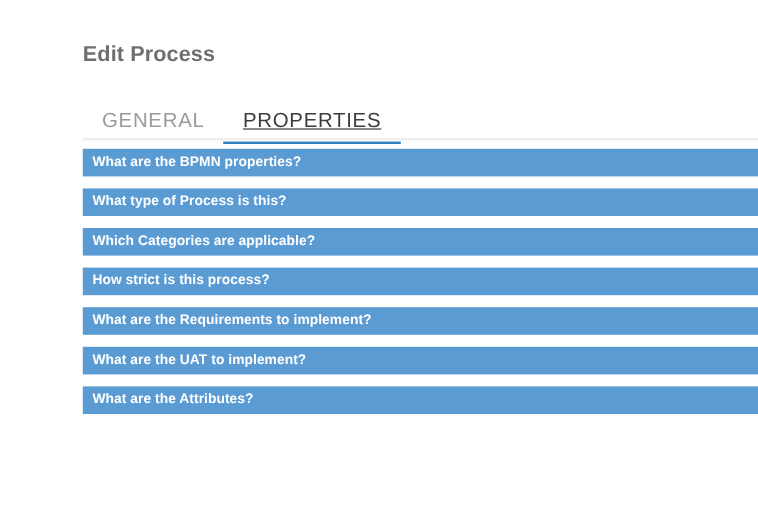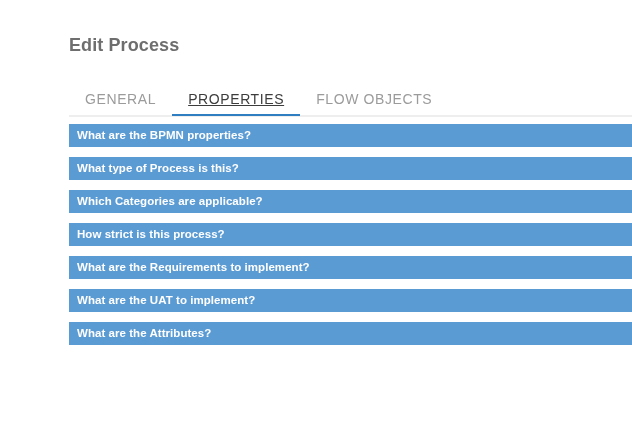--- a/index.html
+++ b/index.html
@@ -55,21 +55,21 @@
   .tabs {
     position: absolute;
     left: 0;
     top: 0;
     display: flex;
     align-items: flex-start;
   }
   .tab {
     position: relative;
     padding: 3px 16px 9px 16px;
-    font-size: 14px;
+    font-size: 17px;
     letter-spacing: 0.6px;
     color: #9b9b9b;
     white-space: nowrap;
     cursor: pointer;
     background: transparent;
     border: 0;
     font-family: "Liberation Sans", sans-serif;
   }
   .tab.is-active {
     color: #3c3c3c;
@@ -127,24 +127,20 @@
       <div class="tab">
         <span>GENERAL</span>
         <span class="tab-indicator"></span>
       </div>
 
       <div class="tab is-active">
         <span>PROPERTIES</span>
         <span class="tab-indicator"></span>
       </div>
 
-      <div class="tab">
-        <span>FLOW OBJECTS</span>
-        <span class="tab-indicator"></span>
-      </div>
 
     </div>
   </div>
 
   <div class="question-list">
     <div class="question-bar">What are the BPMN properties?</div>
     <div class="question-bar">What type of Process is this?</div>
     <div class="question-bar">Which Categories are applicable?</div>
     <div class="question-bar">How strict is this process?</div>
     <div class="question-bar">What are the Requirements to implement?</div>

